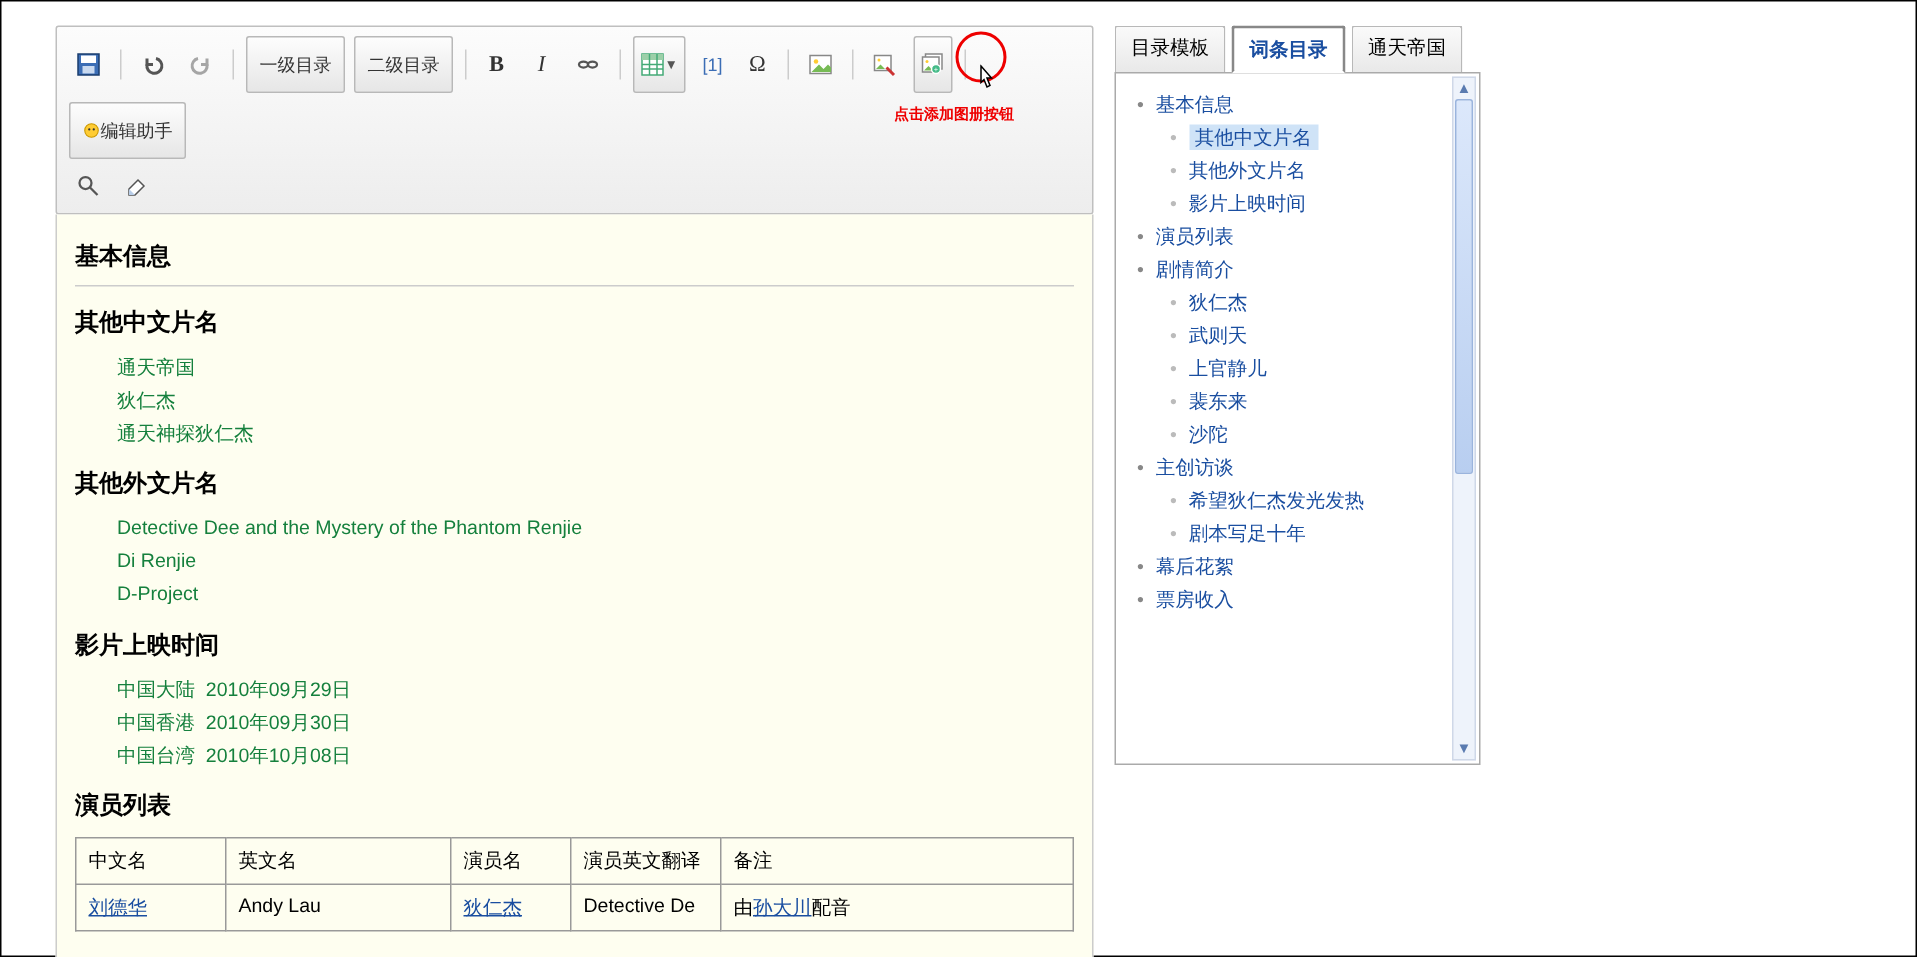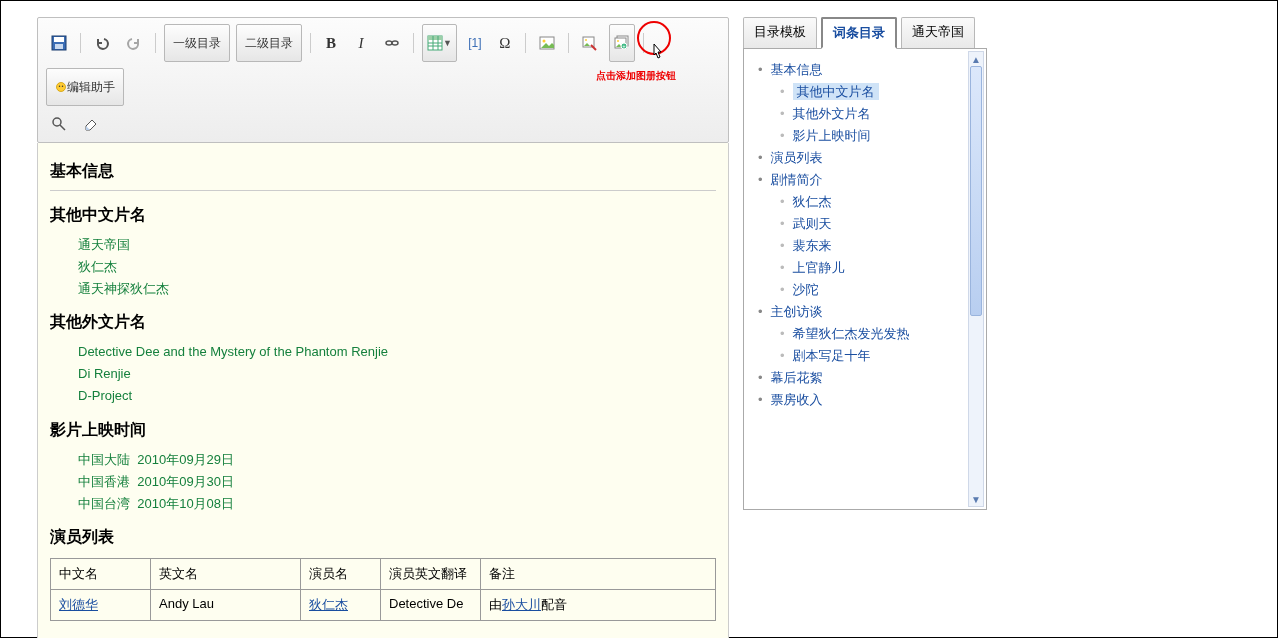--- a/index.html
+++ b/index.html
@@ -208,22 +208,22 @@
       <div class="panel-inner">
         <ul class="toc" id="toc-list">
             <li class="lvl1"><a>基本信息</a></li>
             <li class="lvl2 selected"><a>其他中文片名</a></li>
             <li class="lvl2"><a>其他外文片名</a></li>
             <li class="lvl2"><a>影片上映时间</a></li>
             <li class="lvl1"><a>演员列表</a></li>
             <li class="lvl1"><a>剧情简介</a></li>
             <li class="lvl2"><a>狄仁杰</a></li>
             <li class="lvl2"><a>武则天</a></li>
+            <li class="lvl2"><a>上官静儿</a></li>
             <li class="lvl2"><a>裴东来</a></li>
-            <li class="lvl2"><a>上官静儿</a></li>
             <li class="lvl2"><a>沙陀</a></li>
             <li class="lvl1"><a>主创访谈</a></li>
             <li class="lvl2"><a>希望狄仁杰发光发热</a></li>
             <li class="lvl2"><a>剧本写足十年</a></li>
             <li class="lvl1"><a>幕后花絮</a></li>
             <li class="lvl1"><a>票房收入</a></li>
           </ul>
       </div>
       <div class="scroll-track">
         <div class="scroll-up">▲</div>

